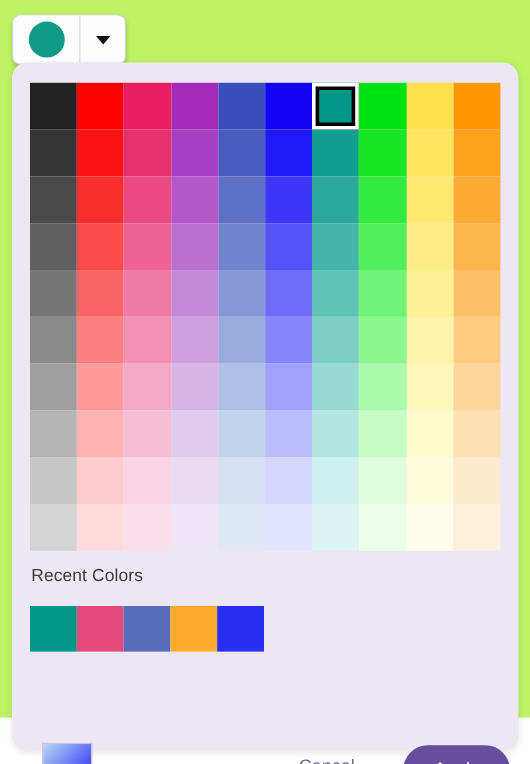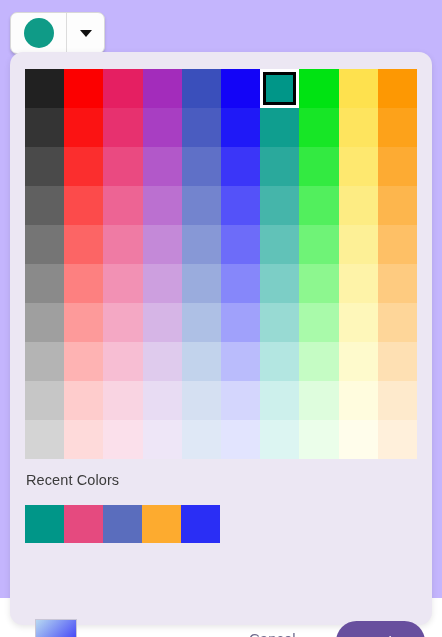--- a/index.html
+++ b/index.html
@@ -10,21 +10,21 @@
     height: 637px;
     background: #ffffff;
     font-family: "Liberation Sans", sans-serif;
     overflow: hidden;
   }
 
   #root {
     position: relative;
     width: 442px;
     height: 598px;
-    background: #c4b5fd;
+    background: #bef264;
   }
 
   
   .swatch-button {
     position: absolute;
     left: 10px;
     top: 12px;
     width: 95px;
     height: 42px;
     display: flex;

